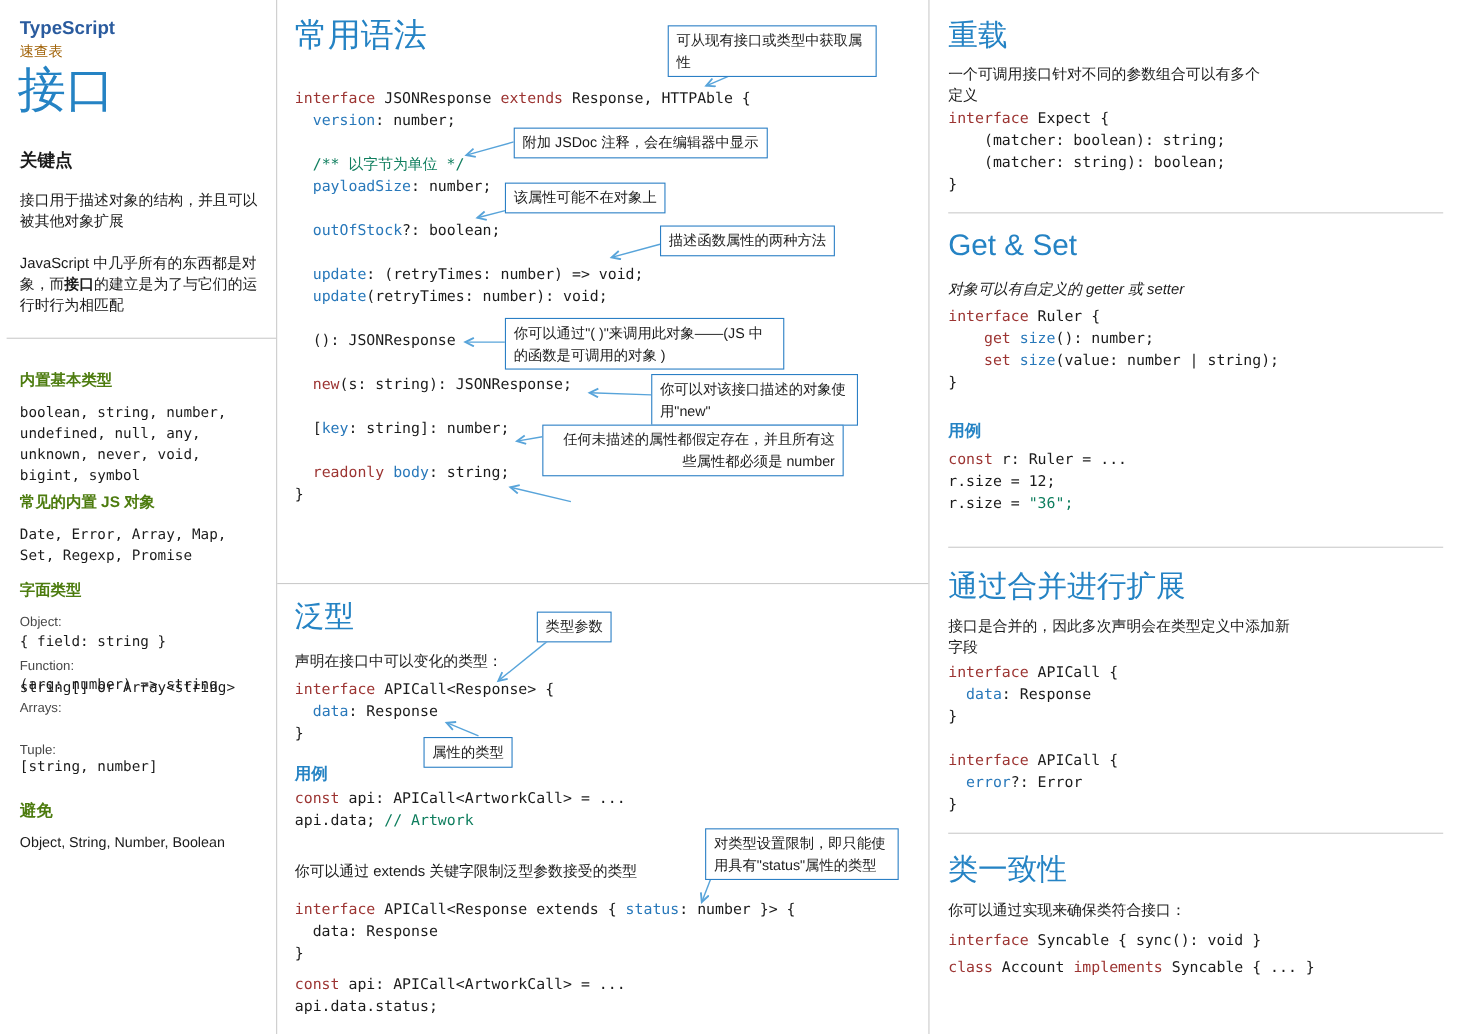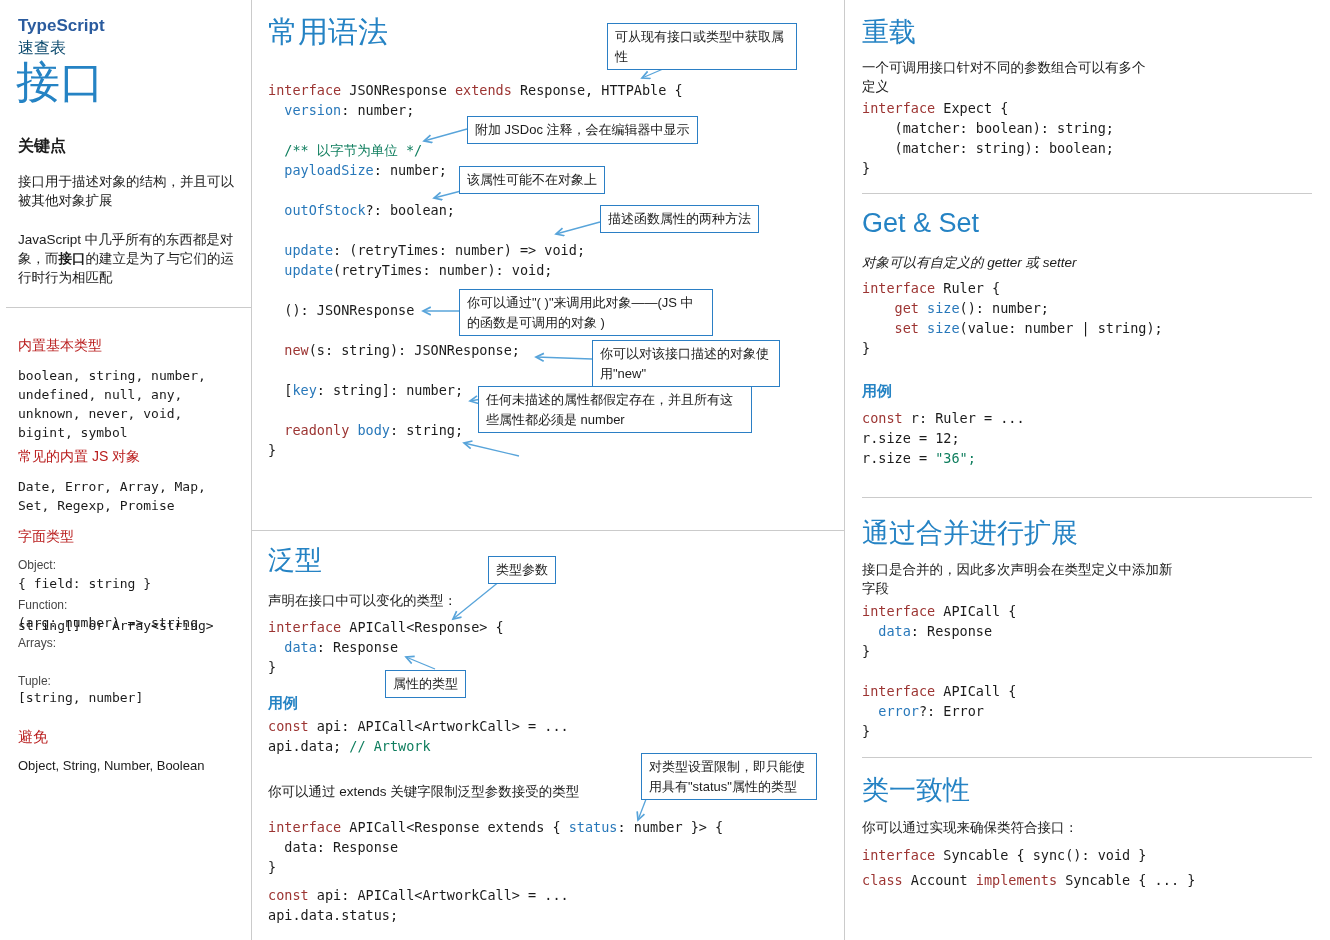--- a/index.html
+++ b/index.html
@@ -2,25 +2,25 @@
 <html><head>
 <meta charset="utf-8">
 <style>
   html,body{margin:0;padding:0;background:#fff;}
   #root{position:relative;width:1330px;height:940px;background:#fff;overflow:hidden;
         font-family:"Liberation Sans",sans-serif;color:#1b1b1b;}
   .abs{position:absolute;}
   .vline{position:absolute;top:0;height:940px;width:1px;background:#cbcbcb;}
   .hline{position:absolute;height:1px;background:#cbcbcb;}
   .brand{font-size:17px;font-weight:700;color:#2a5b9e;}
-  .brandsub{font-size:16px;color:#0c4a6e;}
+  .brandsub{font-size:13px;color:#a16207;}
   .bigtitle{font-size:44px;color:#2583c4;line-height:1;}
   .h-key{font-size:16px;font-weight:700;}
   .p{font-size:13.5px;line-height:1.42;}
-  .subhead{font-size:14px;font-weight:400;color:#b91c1c;}
+  .subhead{font-size:14px;font-weight:700;color:#4d7c0f;}
   .mono{font-family:"DejaVu Sans Mono","Liberation Mono",monospace;font-size:13px;line-height:19px;white-space:pre-wrap;}
   .litlabel{font-size:12px;color:#474747;}
   .litcode{font-family:"DejaVu Sans Mono","Liberation Mono",monospace;font-size:13px;white-space:pre;}
   .secT-xl{font-size:30px;color:#2583c4;font-weight:500;}
   .secT-lg{font-size:27px;color:#2583c4;font-weight:500;}
   .usage{font-size:15px;font-weight:700;color:#2583c4;}
   .code{font-family:"DejaVu Sans Mono","Liberation Mono",monospace;font-size:13.5px;}
   .code .cl{height:20px;line-height:20px;white-space:pre;}
   .code.lh25 .cl{height:25px;line-height:25px;}
   .tk{color:#9c3432;}
@@ -116,21 +116,21 @@
       <div class="cl"><span class="tk">const </span><span>api: APICall&lt;ArtworkCall&gt; = ...</span></div>
       <div class="cl"><span>api.data.status;</span></div>
     </div>
 
   <div class="callout" style="left:607px;top:23px;width:190px;">可从现有接口或类型中获取属性</div>
   <div class="callout nowrap" style="left:467px;top:116px;">附加 JSDoc 注释，会在编辑器中显示</div>
   <div class="callout nowrap" style="left:459px;top:166px;">该属性可能不在对象上</div>
   <div class="callout nowrap" style="left:600px;top:205px;">描述函数属性的两种方法</div>
   <div class="callout" style="left:459px;top:289px;width:254px;">你可以通过"( )"来调用此对象——(JS 中的函数是可调用的对象 )</div>
   <div class="callout" style="left:592px;top:340px;width:188px;">你可以对该接口描述的对象使用"new"</div>
-  <div class="callout" style="left:478px;top:386px;width:274px;">任何未描述的属性都假定存在，并且所有这些属性都必须是 number</div>
+  <div class="callout" style="left:493px;top:386px;width:274px;text-align:right;">任何未描述的属性都假定存在，并且所有这些属性都必须是 number</div>
   <div class="callout nowrap" style="left:488px;top:556px;">类型参数</div>
   <div class="callout nowrap" style="left:385px;top:670px;">属性的类型</div>
   <div class="callout" style="left:641px;top:753px;width:176px;">对类型设置限制，即只能使用具有"status"属性的类型</div>
 
   <div class="abs secT-lg" style="left:862px;top:14px;">重载</div>
   <div class="abs p" style="left:862px;top:58px;width:296px;">一个可调用接口针对不同的参数组合可以有多个定义</div>
   <div class="abs code" style="left:862px;top:98px;">
       <div class="cl"><span class="tk">interface </span><span>Expect {</span></div>
       <div class="cl"><span>    (matcher: boolean): string;</span></div>
       <div class="cl"><span>    (matcher: string): boolean;</span></div>

